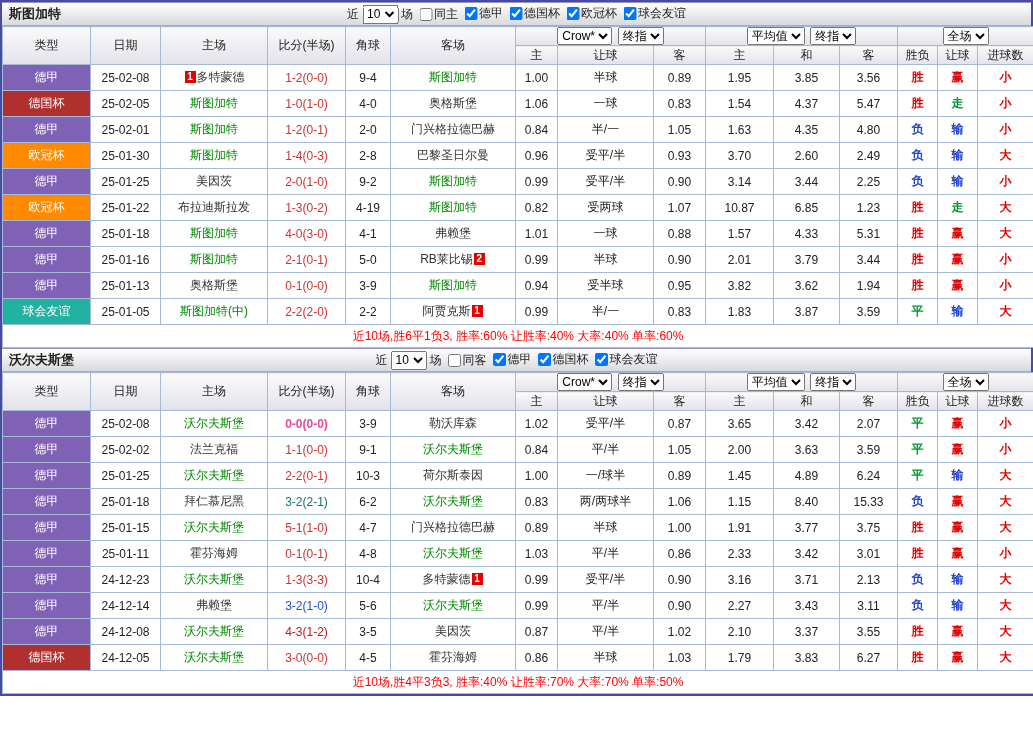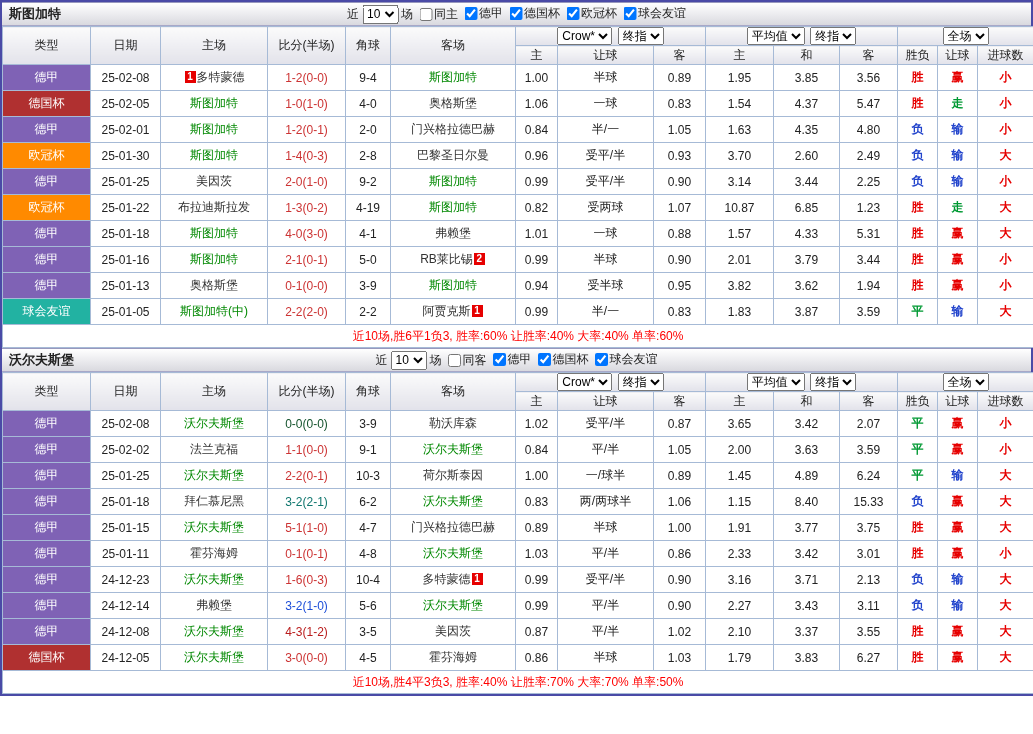--- a/index.html
+++ b/index.html
@@ -378,21 +378,21 @@
         <th>胜负</th>
         <th>让球</th>
         <th>进球数</th>
       </tr>
     </thead>
     <tbody>
         <tr>
           <td class="type-cell" style="background: rgb(127, 98, 181);">德甲</td>
           <td>25-02-08</td>
           <td><span style="color: rgb(0, 136, 0);">沃尔夫斯堡</span></td>
-          <td style="color: #14532d;">0-0(0-0)</td>
+          <td style="color: #ec4899; font-weight: bold;">0-0(0-0)</td>
           <td>3-9</td>
           <td><span style="color: rgb(51, 51, 51);">勒沃库森</span></td>
           <td>1.02</td>
           <td>受平/半</td>
           <td>0.87</td>
           <td>3.65</td>
           <td>3.42</td>
           <td>2.07</td>
           <td class="res" style="color: rgb(0, 153, 51);">平</td>
           <td class="res" style="color: rgb(230, 0, 0);">赢</td>
@@ -480,21 +480,21 @@
           <td>3.42</td>
           <td>3.01</td>
           <td class="res" style="color: rgb(230, 0, 0);">胜</td>
           <td class="res" style="color: rgb(230, 0, 0);">赢</td>
           <td class="res" style="color: rgb(230, 0, 0);">小</td>
         </tr>
         <tr>
           <td class="type-cell" style="background: rgb(127, 98, 181);">德甲</td>
           <td>24-12-23</td>
           <td><span style="color: rgb(0, 136, 0);">沃尔夫斯堡</span></td>
-          <td style="color: rgb(204, 51, 51);">1-6(0-3)</td>
+          <td style="color: rgb(204, 51, 51);">1-3(3-3)</td>
           <td>10-4</td>
           <td><span style="color: rgb(51, 51, 51);">多特蒙德</span><span class="badge">1</span></td>
           <td>0.99</td>
           <td>受平/半</td>
           <td>0.90</td>
           <td>3.16</td>
           <td>3.71</td>
           <td>2.13</td>
           <td class="res" style="color: rgb(34, 68, 204);">负</td>
           <td class="res" style="color: rgb(34, 68, 204);">输</td>

